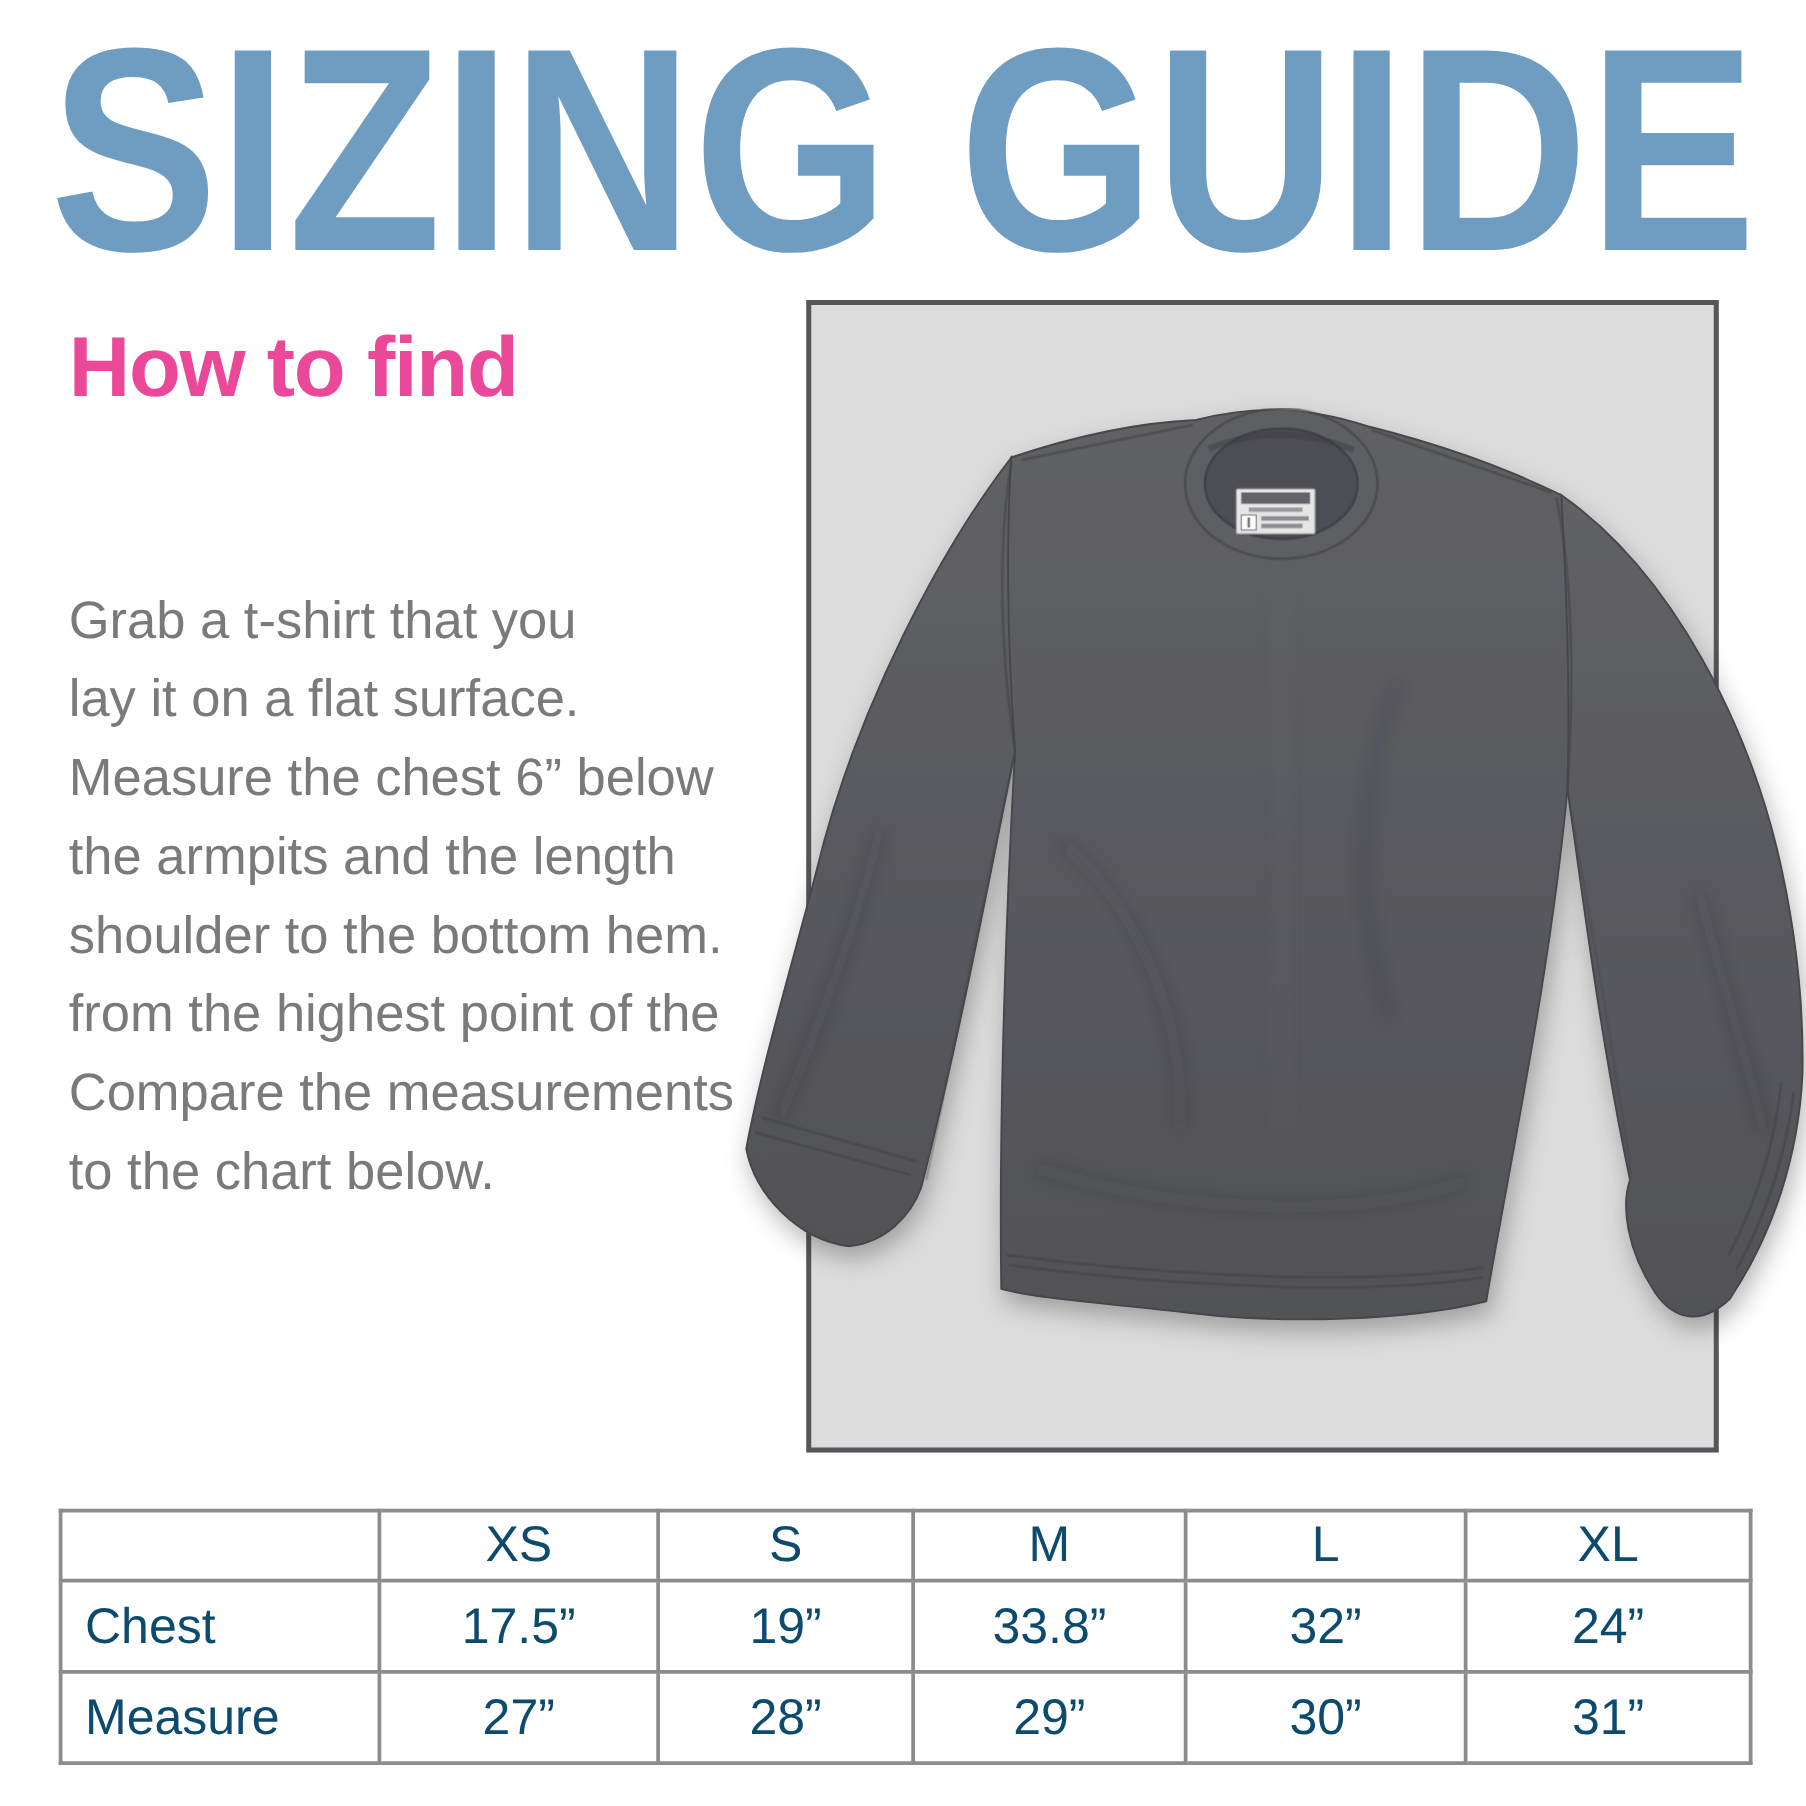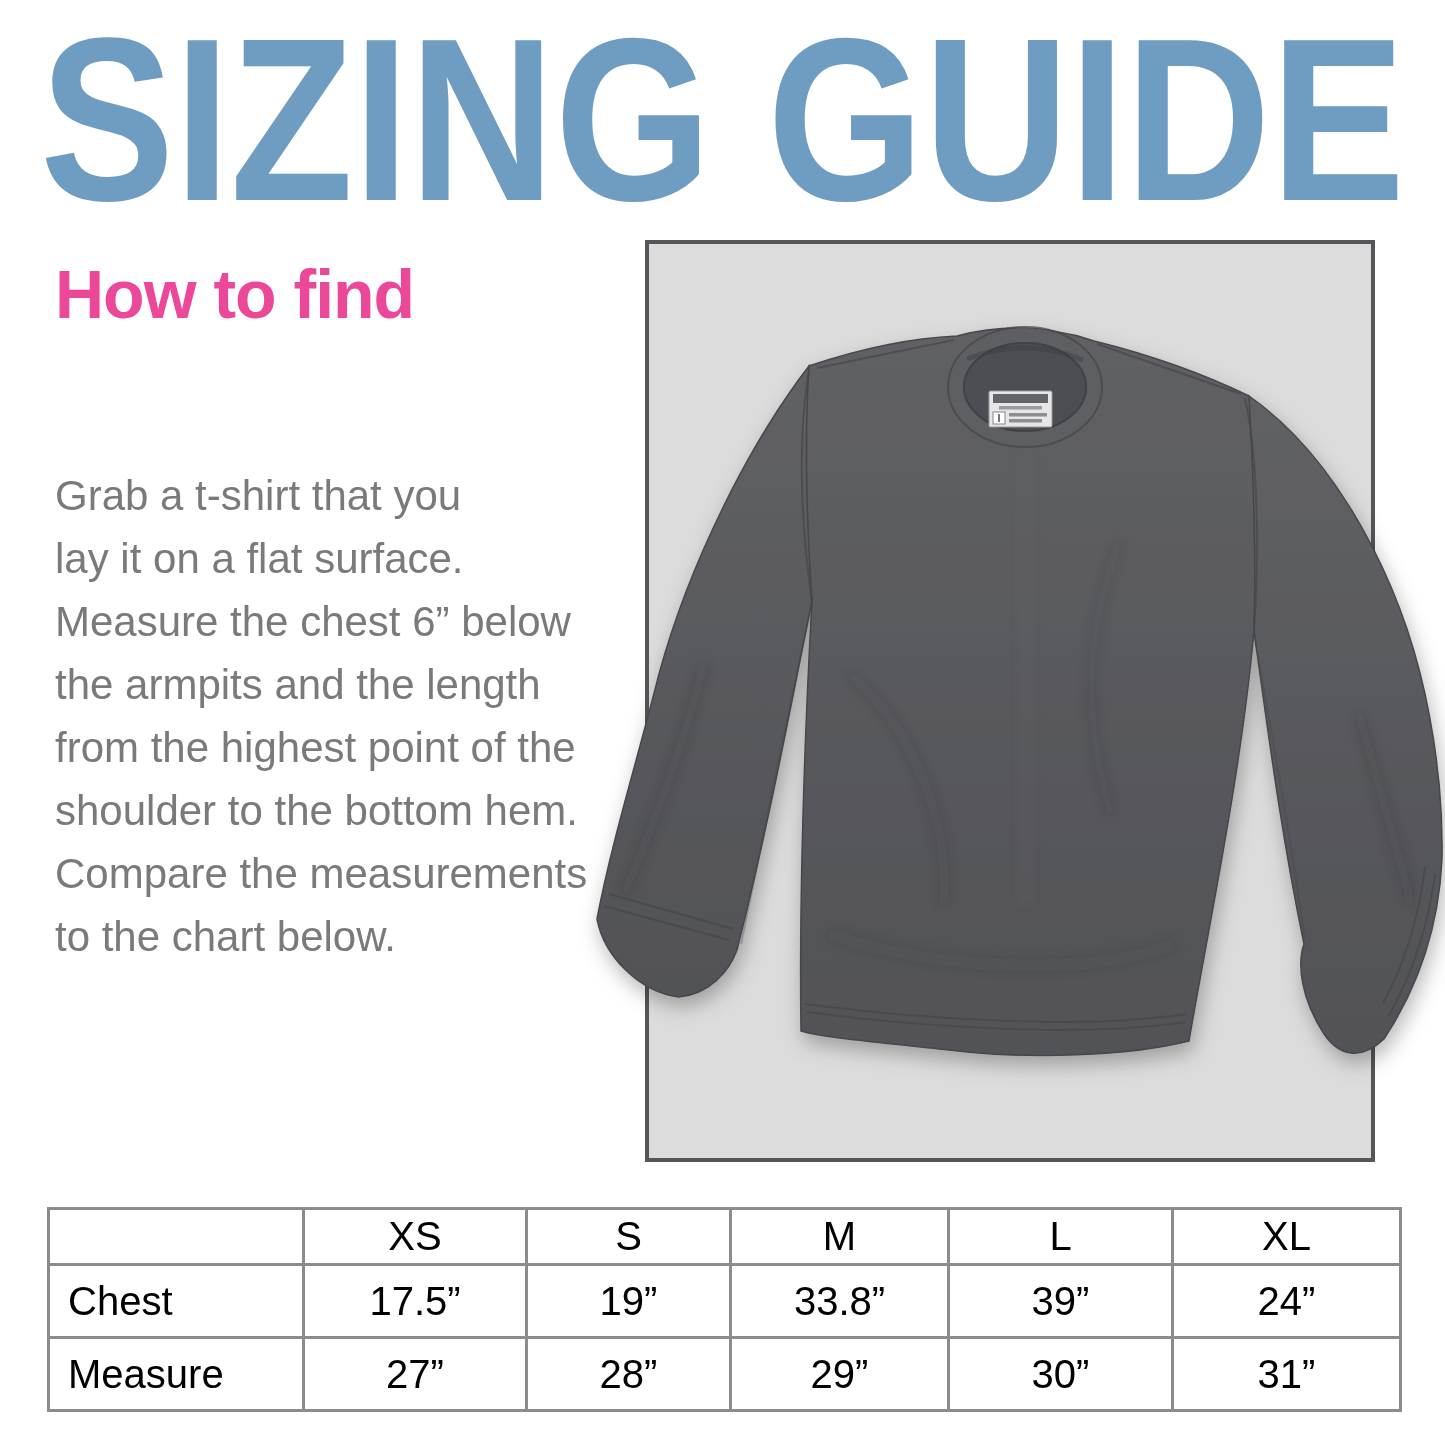--- a/index.html
+++ b/index.html
@@ -27,21 +27,21 @@
   
   .photo-frame{
     position:absolute;left:645px;top:240px;width:730px;height:922px;
     background:#dcdcdc;border:4px solid #55565a;box-sizing:border-box;
   }
   .photo-frame svg{position:absolute;left:0;top:0;overflow:visible;display:block;}
   
   .size-table{
     position:absolute;left:47px;top:1207px;width:1352px;
     border-collapse:collapse;table-layout:fixed;
-    font-size:40px;color:#000000;
+    font-size:40px;color:#0c4a6e;
   }
   .size-table th,.size-table td{
     border:3px solid #8c8c8c;text-align:center;vertical-align:middle;
     font-weight:normal;padding:0;
   }
   .size-table thead th{height:53px;}
   .size-table tbody td,.size-table tbody th{height:70px;}
   .size-table .row-label{text-align:left;padding-left:18px;}
 </style>
 </head>
@@ -53,22 +53,22 @@
 
 <div class="intro-heading">
   <div>How to find</div>
 </div>
 
 <div class="intro-body">
   <div>Grab a t-shirt that you</div>
   <div>lay it on a flat surface.</div>
   <div>Measure the chest 6” below</div>
   <div>the armpits and the length</div>
+  <div>shoulder to the bottom hem.</div>
   <div>from the highest point of the</div>
-  <div>shoulder to the bottom hem.</div>
   <div>Compare the measurements</div>
   <div>to the chart below.</div>
 </div>
 
 <div class="photo-frame">
   <svg width="722" height="914" viewBox="0 0 722 914">
     <defs>
       <linearGradient id="fabric" x1="0" y1="0" x2="0" y2="1">
         <stop offset="0" stop-color="#606165"></stop>
         <stop offset="0.45" stop-color="#595a5e"></stop>
@@ -175,21 +175,21 @@
       <th>L</th>
       <th>XL</th>
     </tr>
   </thead>
   <tbody>
     <tr>
       <td class="row-label">Chest</td>
       <td>17.5”</td>
       <td>19”</td>
       <td>33.8”</td>
-      <td>39”</td>
+      <td>32”</td>
       <td>24”</td>
     </tr>
     <tr>
       <td class="row-label">Measure</td>
       <td>27”</td>
       <td>28”</td>
       <td>29”</td>
       <td>30”</td>
       <td>31”</td>
     </tr>

